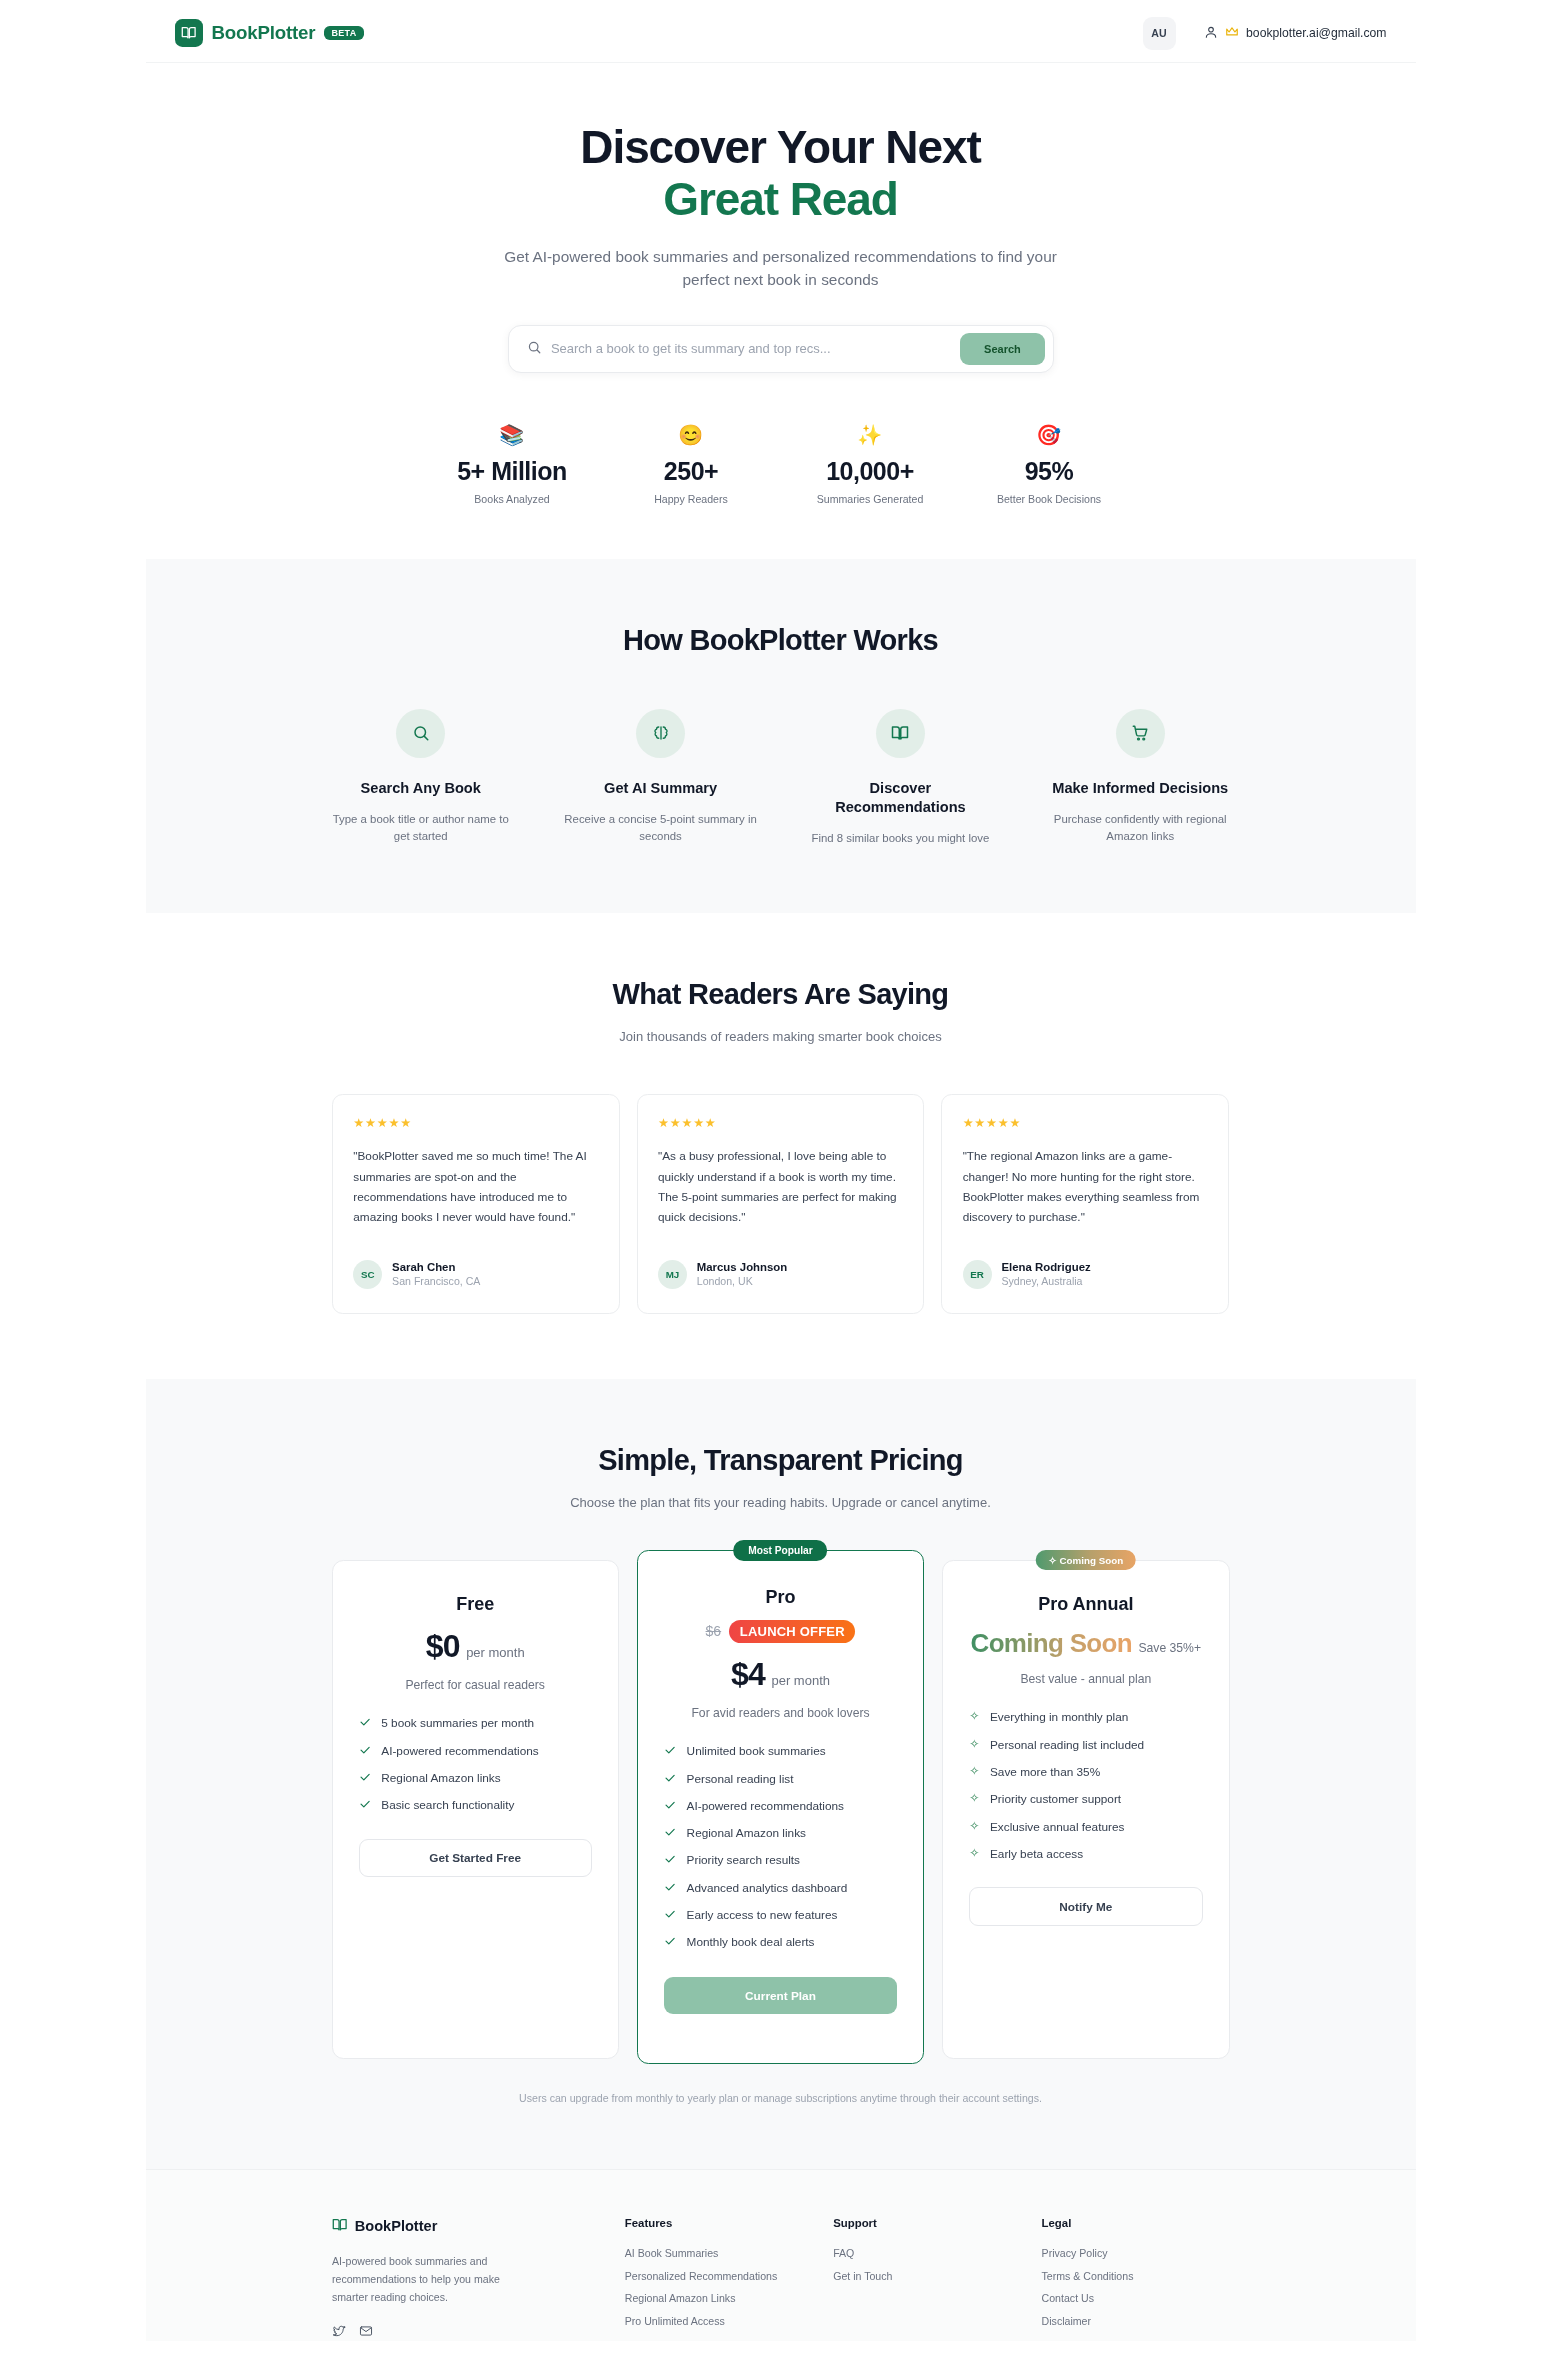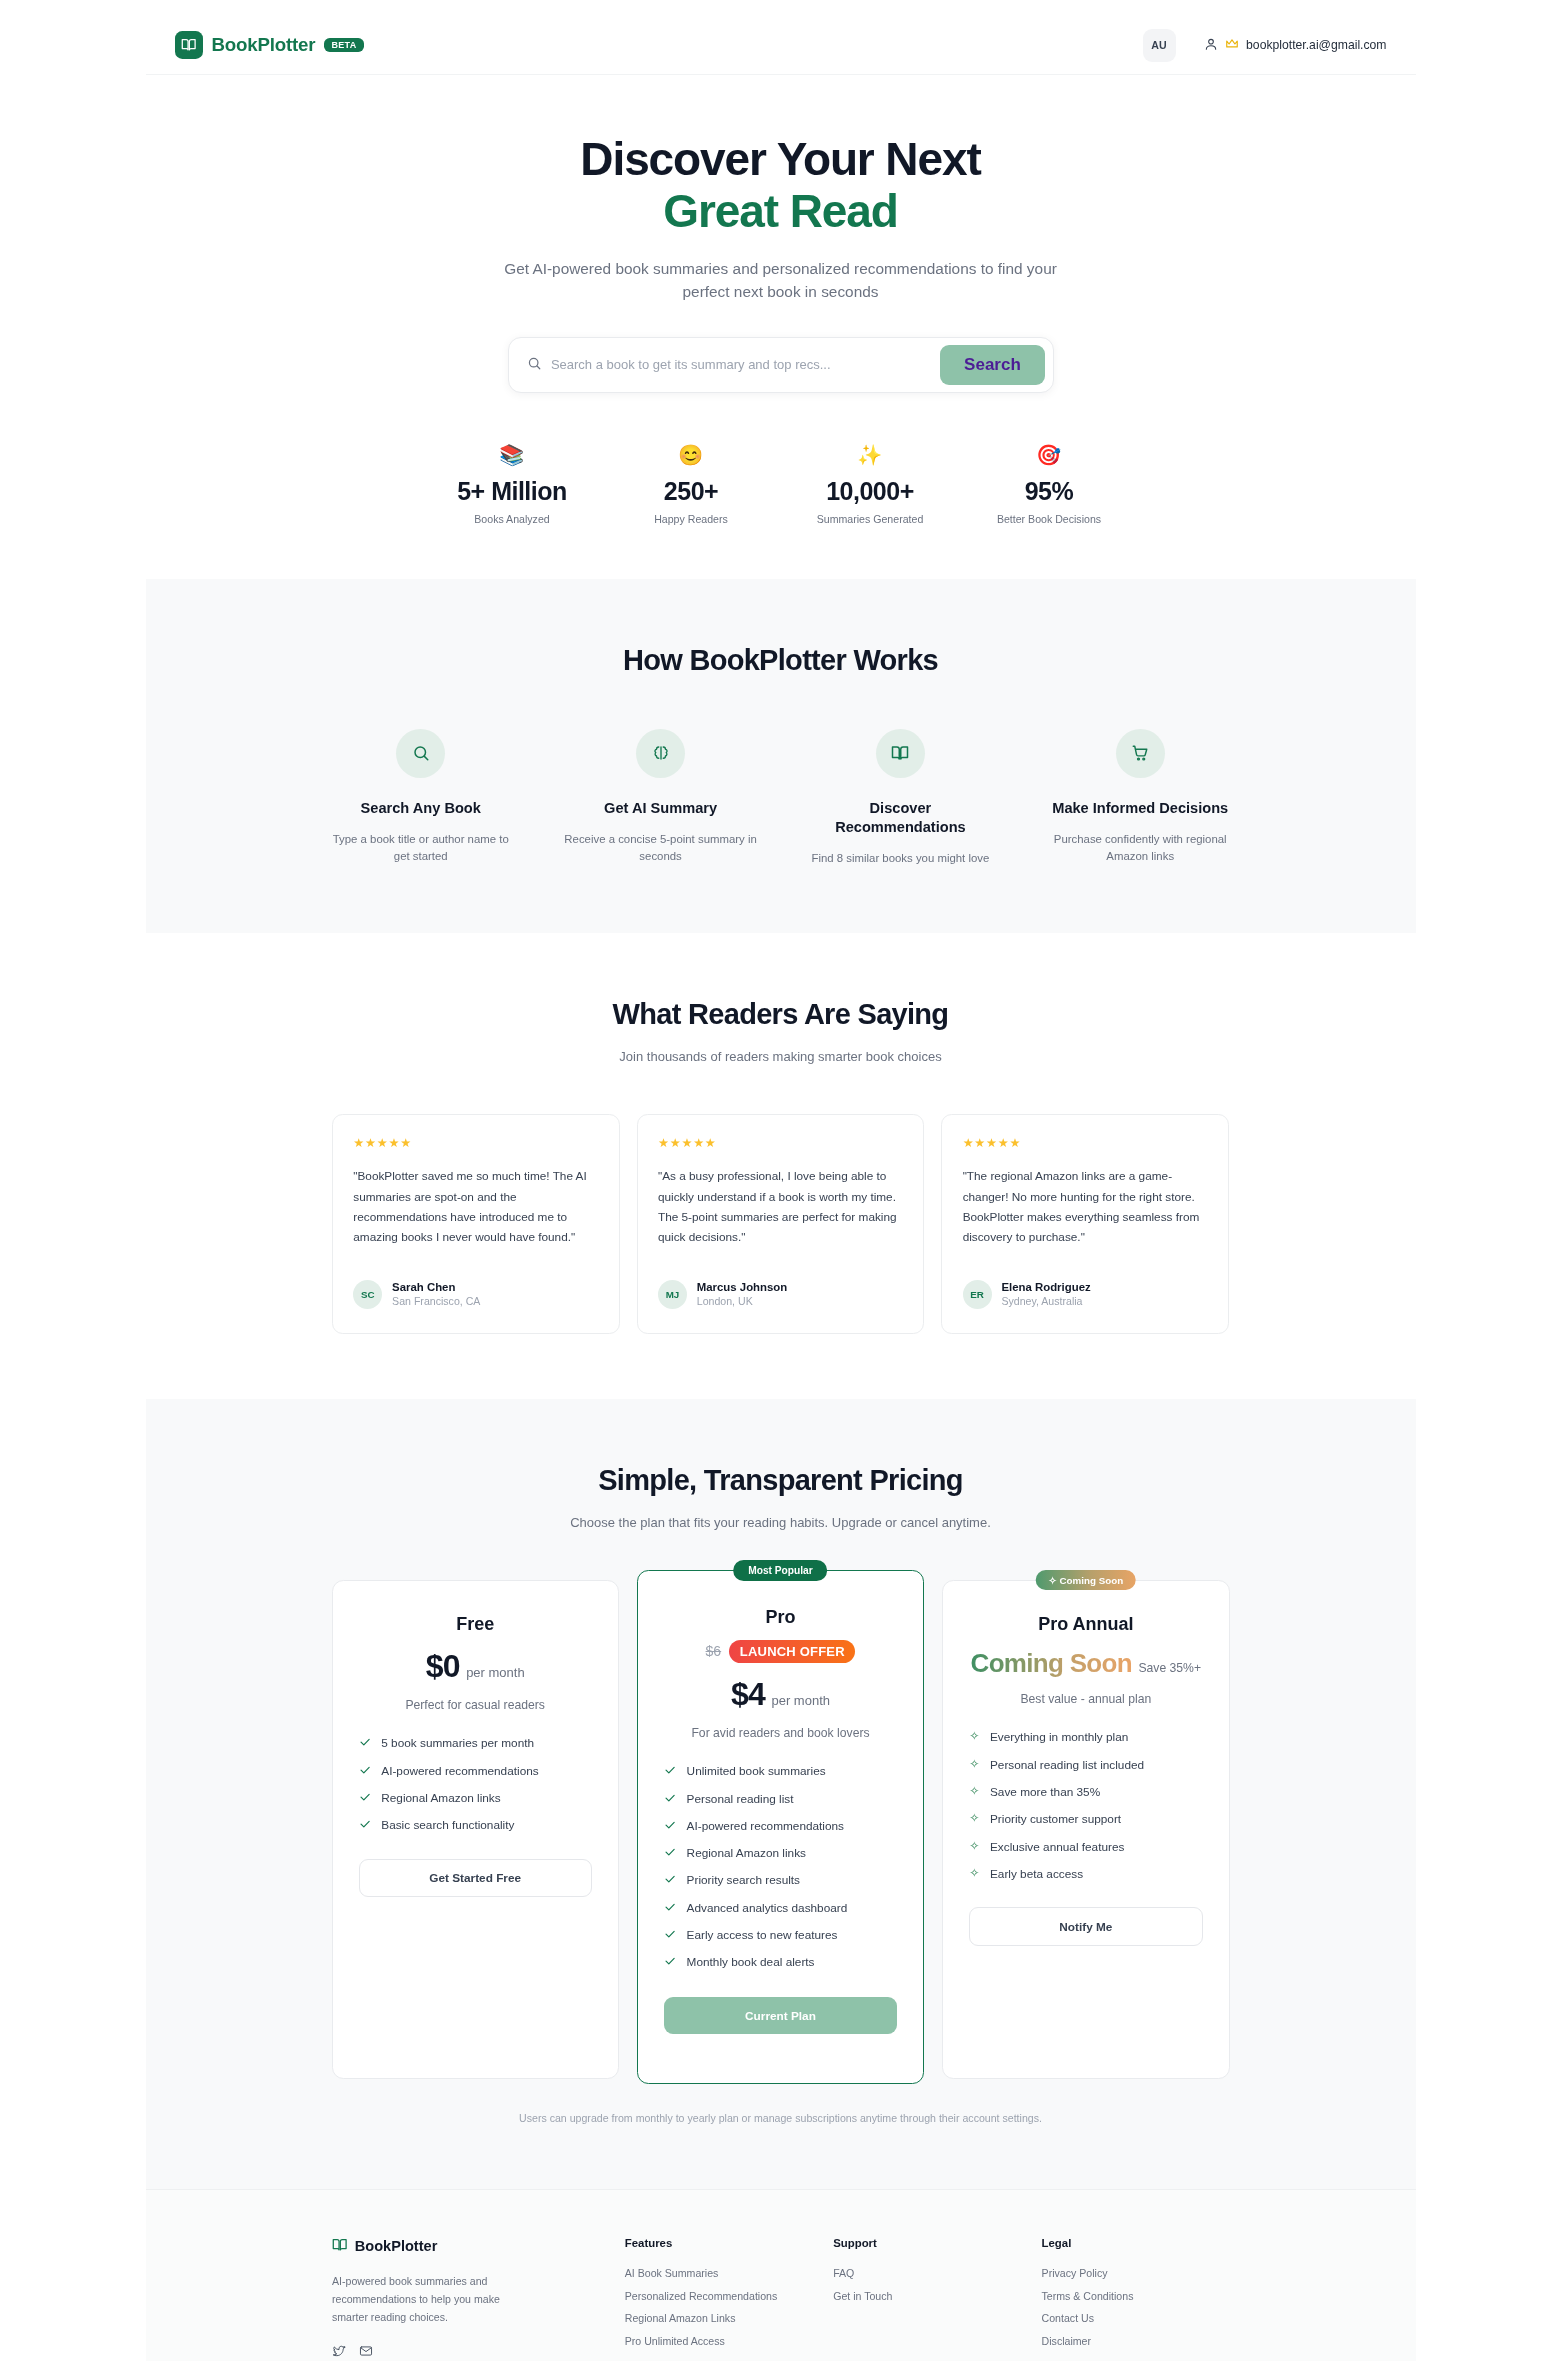--- a/index.html
+++ b/index.html
@@ -3,21 +3,21 @@
 <meta charset="utf-8">
 <style>
   * { box-sizing: border-box; margin: 0; padding: 0; }
   body {
     width: 1561px;
     font-family: "Liberation Sans", sans-serif;
     background: #ffffff;
     color: #1f2937;
     -webkit-font-smoothing: antialiased;
   }
-  .wrap { width: 1270px; margin: 16px auto; }
+  .wrap { width: 1270px; margin: 4px auto; }
 
   
   .header {
     height: 59px;
     display: flex;
     align-items: center;
     justify-content: space-between;
     padding: 0 29px;
     background: #ffffff;
     border-bottom: 0.8px solid #f1f3f4;
@@ -61,22 +61,22 @@
     box-shadow: 0 1.6px 8.1px rgba(16,24,40,.05);
     display: flex; align-items: center; padding: 7.3px 7.3px 7.3px 18px;
   }
   .search-input {
     flex: 1; border: 0; outline: 0; font-size: 13px; color: #374151;
     background: transparent; padding: 8.1px 9.8px;
     font-family: "Liberation Sans", sans-serif;
   }
   .search-input::placeholder { color: #9ca3af; }
   .search-btn {
-    background: #8ec2a9; color: #4c1d95; border: 0; border-radius: 9px;
-    padding: 9.8px 24.4px; font-size: 17px; font-weight: 600; cursor: pointer;
+    background: #8ec2a9; color: #14532d; border: 0; border-radius: 9px;
+    padding: 9.8px 24.4px; font-size: 11px; font-weight: 600; cursor: pointer;
     font-family: "Liberation Sans", sans-serif;
   }
 
   .stats {
     margin-top: 52px; display: flex; justify-content: center; gap: 0;
   }
   .stat { width: 179px; text-align: center; }
   .stat-ico { font-size: 20.3px; line-height: 1; }
   .stat-val {
     margin-top: 11.4px; font-size: 25px; font-weight: 800;

